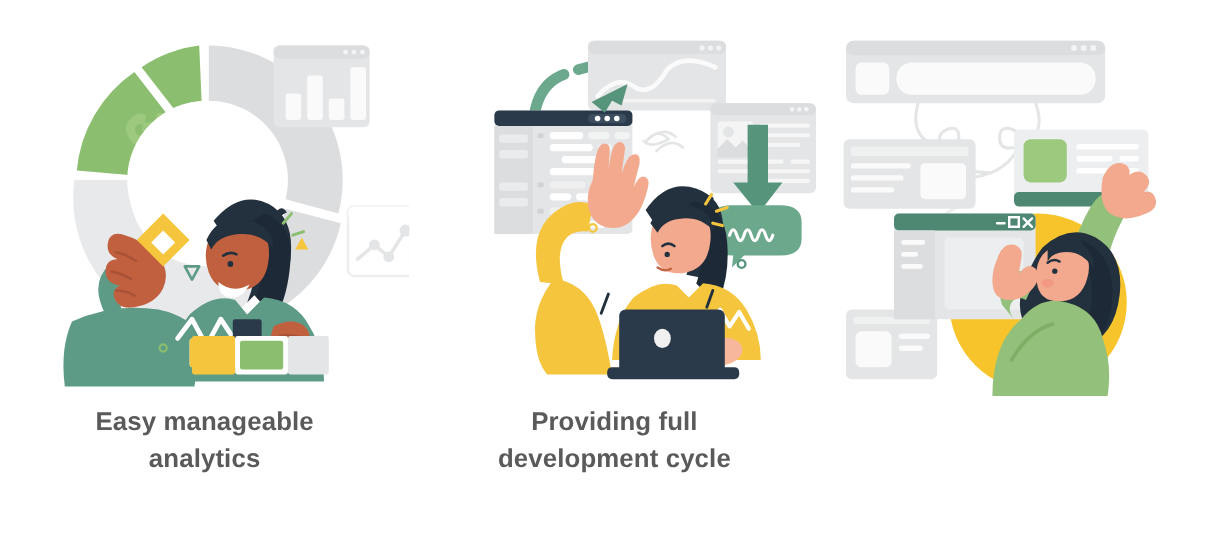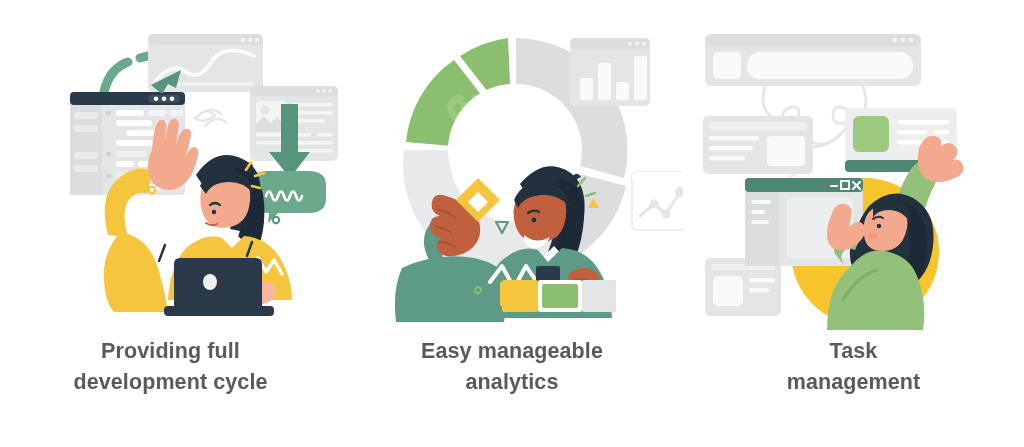--- a/index.html
+++ b/index.html
@@ -48,20 +48,137 @@
 </style>
 </head>
 <body>
 
 <div class="board">
 
   <div class="panel">
     <div class="art">
       <svg width="341" height="330" viewBox="0 0 341 330">
 
+        <g>
+
+          <path d="M174 38 A112 112 0 0 1 282 178 L238 166 A66 66 0 0 0 174 84 Z" fill="#DCDDDE"></path>
+
+          <path d="M284 186 A112 112 0 0 1 232 258 L208 216 A66 66 0 0 0 238 174 Z" fill="#DCDDDE"></path>
+
+          <path d="M226 262 A112 112 0 0 1 96 246 L126 204 A66 66 0 0 0 202 214 Z" fill="#E8E9EA"></path>
+
+          <path d="M90 240 A112 112 0 0 1 62 150 L108 150 A66 66 0 0 0 124 200 Z" fill="#E8E9EA"></path>
+
+          <path d="M64 142 A112 112 0 0 1 112 60 L140 96 A66 66 0 0 0 110 146 Z" fill="#8BBE6E"></path>
+          <path d="M118 56 A112 112 0 0 1 166 38 L168 84 A66 66 0 0 0 146 92 Z" fill="#8BBE6E"></path>
+
+          <path d="M108 100 q6 -8 14 -4 l-2 8 q-5 -2 -7 2 q-2 6 4 7 q5 1 6 -4 h-5 l1 -7 h13 q2 14 -8 18 q-14 5 -18 -8 q-3 -8 2 -12 z" fill="#9CC97D"></path>
+          <circle cx="133" cy="97" r="3" fill="#9CC97D"></circle>
+        </g>
+
+        <circle cx="172" cy="150" r="66" fill="#FFFFFF"></circle>
+
+        <g>
+          <rect x="228" y="38" width="80" height="68" rx="5" fill="#E4E5E6"></rect>
+          <rect x="228" y="38" width="80" height="11" rx="5" fill="#DCDDDE"></rect>
+          <circle cx="288" cy="43.5" r="2" fill="#F4F4F4"></circle>
+          <circle cx="295" cy="43.5" r="2" fill="#F4F4F4"></circle>
+          <circle cx="302" cy="43.5" r="2" fill="#F4F4F4"></circle>
+          <rect x="238" y="78" width="13" height="22" rx="2" fill="#FAFAFA"></rect>
+          <rect x="256" y="63" width="13" height="37" rx="2" fill="#FAFAFA"></rect>
+          <rect x="274" y="82" width="13" height="18" rx="2" fill="#FAFAFA"></rect>
+          <rect x="292" y="56" width="13" height="44" rx="2" fill="#FAFAFA"></rect>
+        </g>
+
+        <g>
+          <rect x="290" y="180" width="52" height="46" rx="5" fill="#EDEEEF"></rect>
+          <circle cx="316" cy="198" r="7" fill="#E0E1E2"></circle>
+          <path d="M303 218 q4 -11 13 -11 q9 0 13 11 z" fill="#E0E1E2"></path>
+        </g>
+
+        <g>
+          <rect x="289" y="170" width="2" height="2" fill="none"></rect>
+          <rect x="290" y="172" width="76" height="58" rx="5" fill="#FFFFFF"></rect>
+          <rect x="290" y="172" width="76" height="58" rx="5" fill="#FFFFFF" stroke="#EDEEEF" stroke-width="2"></rect>
+          <rect x="290" y="172" width="76" height="11" rx="5" fill="#FFFFFF"></rect>
+          <circle cx="345" cy="177" r="2" fill="#E1E2E3"></circle>
+          <circle cx="352" cy="177" r="2" fill="#E1E2E3"></circle>
+          <circle cx="359" cy="177" r="2" fill="#E1E2E3"></circle>
+          <path d="M298 216 l14 -12 l12 10 l14 -22 l18 -6" fill="none" stroke="#E4E5E6" stroke-width="3" stroke-linecap="round" stroke-linejoin="round"></path>
+          <circle cx="312" cy="204" r="4.5" fill="#E4E5E6"></circle>
+          <circle cx="324" cy="214" r="4.5" fill="#E4E5E6"></circle>
+          <circle cx="338" cy="192" r="5" fill="#E4E5E6"></circle>
+        </g>
+
+        <g>
+
+          <path d="M88 262 q-14 -26 4 -42 q14 -12 32 -4 l-4 22 q-12 -4 -18 4 q-6 10 4 24 z" fill="#5E9B87"></path>
+
+          <path d="M104 196 q-12 -4 -14 6 q-2 10 8 14 q-10 0 -10 10 q0 10 12 12 q-8 4 -4 12 q4 8 16 6 q18 -3 24 -16 q6 -14 -4 -26 q-12 -14 -28 -18 z" fill="#C1603F"></path>
+          <path d="M96 210 q10 2 18 8" fill="none" stroke="#A85235" stroke-width="2"></path>
+          <path d="M92 226 q10 2 18 7" fill="none" stroke="#A85235" stroke-width="2"></path>
+          <path d="M96 242 q10 0 17 5" fill="none" stroke="#A85235" stroke-width="2"></path>
+
+          <g>
+            <path d="M136 178 l22 22 l-22 22 l-22 -22 z" fill="#F5C53D"></path>
+            <path d="M136 192 l10 10 l-10 10 l-10 -10 z" fill="#FFFFFF"></path>
+          </g>
+
+          <path d="M178 184 q22 -26 46 -14 q22 12 18 46 q-3 26 -12 42 l-24 -6 q10 -26 6 -42 q-5 -20 -26 -14 z" fill="#23303D"></path>
+          <path d="M220 178 q24 8 22 40 q-2 28 -12 46 l-20 -6 q10 -26 8 -44 q-2 -20 -14 -26 z" fill="#1D2936"></path>
+
+          <path d="M176 196 q14 -18 32 -11 q18 8 16 30 q-2 24 -22 27 q-21 3 -28 -15 q-6 -17 2 -31 z" fill="#C1603F"></path>
+
+          <path d="M172 200 q10 -22 34 -17 q21 5 22 24 q-11 -13 -28 -12 q-18 1 -24 13 z" fill="#23303D"></path>
+          <circle cx="192" cy="220" r="2.4" fill="#23303D"></circle>
+          <path d="M186 213 q6 -4 11 -1" fill="none" stroke="#23303D" stroke-width="2.2" stroke-linecap="round"></path>
+          <path d="M182 235 q12 10 26 2 q-6 12 -16 11 q-10 -1 -10 -13 z" fill="#FFFFFF"></path>
+
+          <path d="M228 180 q6 -11 11 -3 q-6 2 -6 7 z" fill="#23303D"></path>
+
+          <path d="M236 186 l7 -8" stroke="#8BBE6E" stroke-width="2.4" stroke-linecap="round"></path>
+          <path d="M244 196 l9 -3" stroke="#8BBE6E" stroke-width="2.4" stroke-linecap="round"></path>
+
+          <path d="M186 248 l12 12 l14 -14 l8 9 l-18 18 l-22 -16 z" fill="#FFFFFF"></path>
+
+          <path d="M158 262 q20 -18 38 -12 l10 12 l14 -14 q26 2 38 24 q12 20 12 46 h-130 q2 -36 18 -56 z" fill="#5E9B87"></path>
+
+          <path d="M60 268 q34 -16 72 -10 q28 6 36 24 l-6 40 h-108 q-4 -32 6 -54 z" fill="#5E9B87"></path>
+
+          <path d="M148 282 l12 -16 l12 22 l12 -22 l12 18 l10 -12" fill="none" stroke="#FFFFFF" stroke-width="4" stroke-linecap="round" stroke-linejoin="round"></path>
+
+          <path d="M228 272 q16 -8 26 0 q8 8 0 18 q-12 10 -24 4 q-8 -6 -2 -22 z" fill="#C1603F"></path>
+          <path d="M232 280 q12 -2 20 2" fill="none" stroke="#A85235" stroke-width="1.8"></path>
+          <path d="M230 292 q12 -1 20 3" fill="none" stroke="#A85235" stroke-width="1.8"></path>
+
+          <g>
+            <rect x="194" y="266" width="24" height="32" rx="2" fill="#2B3A4A"></rect>
+            <rect x="158" y="282" width="96" height="24" rx="2" fill="#FFFFFF"></rect>
+            <rect x="222" y="282" width="32" height="24" rx="2" fill="#E4E5E6"></rect>
+            <rect x="158" y="282" width="38" height="24" rx="2" fill="#F5C53D"></rect>
+            <rect x="160" y="280" width="36" height="32" rx="2" fill="#F5C53D"></rect>
+            <rect x="196" y="280" width="44" height="32" rx="2" fill="#FFFFFF"></rect>
+            <rect x="200" y="284" width="36" height="24" rx="2" fill="#8BBE6E"></rect>
+            <rect x="240" y="280" width="34" height="32" rx="2" fill="#E4E5E6"></rect>
+          </g>
+
+          <path d="M154 222 l12 0 l-6 11 z" fill="none" stroke="#5E9B87" stroke-width="2.2" stroke-linejoin="round"></path>
+          <path d="M246 208 l11 0 l-5.5 -10 z" fill="#F5C53D"></path>
+          <circle cx="136" cy="290" r="3" fill="none" stroke="#8BBE6E" stroke-width="1.8"></circle>
+        </g>
+      </svg>
+    </div>
+    <div class="caption">Easy manageable
+analytics</div>
+  </div>
+
+  <div class="panel">
+    <div class="art">
+      <svg width="341" height="330" viewBox="0 0 341 330">
+
         <path d="M128 62 Q96 74 104 130 Q108 160 126 176" fill="none" stroke="#6CA98C" stroke-width="9" stroke-linecap="round"></path>
         <path d="M140 58 Q180 46 218 58" fill="none" stroke="#6CA98C" stroke-width="9" stroke-linecap="round"></path>
 
         <g>
           <rect x="148" y="34" width="115" height="58" rx="5" fill="#E4E5E6"></rect>
           <rect x="148" y="34" width="115" height="11" rx="5" fill="#DCDDDE"></rect>
           <circle cx="243" cy="40" r="2.2" fill="#F2F2F2"></circle>
           <circle cx="250" cy="40" r="2.2" fill="#F2F2F2"></circle>
           <circle cx="257" cy="40" r="2.2" fill="#F2F2F2"></circle>
           <path d="M156 80 Q172 62 186 72 Q200 82 214 58 Q228 44 254 56" fill="none" stroke="#FAFAFA" stroke-width="4" stroke-linecap="round"></path>
@@ -189,137 +306,20 @@
     </div>
     <div class="caption">Providing full
 development cycle</div>
   </div>
 
   <div class="panel">
     <div class="art">
       <svg width="341" height="330" viewBox="0 0 341 330">
 
         <g>
-
-          <path d="M174 38 A112 112 0 0 1 282 178 L238 166 A66 66 0 0 0 174 84 Z" fill="#DCDDDE"></path>
-
-          <path d="M284 186 A112 112 0 0 1 232 258 L208 216 A66 66 0 0 0 238 174 Z" fill="#DCDDDE"></path>
-
-          <path d="M226 262 A112 112 0 0 1 96 246 L126 204 A66 66 0 0 0 202 214 Z" fill="#E8E9EA"></path>
-
-          <path d="M90 240 A112 112 0 0 1 62 150 L108 150 A66 66 0 0 0 124 200 Z" fill="#E8E9EA"></path>
-
-          <path d="M64 142 A112 112 0 0 1 112 60 L140 96 A66 66 0 0 0 110 146 Z" fill="#8BBE6E"></path>
-          <path d="M118 56 A112 112 0 0 1 166 38 L168 84 A66 66 0 0 0 146 92 Z" fill="#8BBE6E"></path>
-
-          <path d="M108 100 q6 -8 14 -4 l-2 8 q-5 -2 -7 2 q-2 6 4 7 q5 1 6 -4 h-5 l1 -7 h13 q2 14 -8 18 q-14 5 -18 -8 q-3 -8 2 -12 z" fill="#9CC97D"></path>
-          <circle cx="133" cy="97" r="3" fill="#9CC97D"></circle>
-        </g>
-
-        <circle cx="172" cy="150" r="66" fill="#FFFFFF"></circle>
-
-        <g>
-          <rect x="228" y="38" width="80" height="68" rx="5" fill="#E4E5E6"></rect>
-          <rect x="228" y="38" width="80" height="11" rx="5" fill="#DCDDDE"></rect>
-          <circle cx="288" cy="43.5" r="2" fill="#F4F4F4"></circle>
-          <circle cx="295" cy="43.5" r="2" fill="#F4F4F4"></circle>
-          <circle cx="302" cy="43.5" r="2" fill="#F4F4F4"></circle>
-          <rect x="238" y="78" width="13" height="22" rx="2" fill="#FAFAFA"></rect>
-          <rect x="256" y="63" width="13" height="37" rx="2" fill="#FAFAFA"></rect>
-          <rect x="274" y="82" width="13" height="18" rx="2" fill="#FAFAFA"></rect>
-          <rect x="292" y="56" width="13" height="44" rx="2" fill="#FAFAFA"></rect>
-        </g>
-
-        <g>
-          <rect x="290" y="180" width="52" height="46" rx="5" fill="#EDEEEF"></rect>
-          <circle cx="316" cy="198" r="7" fill="#E0E1E2"></circle>
-          <path d="M303 218 q4 -11 13 -11 q9 0 13 11 z" fill="#E0E1E2"></path>
-        </g>
-
-        <g>
-          <rect x="289" y="170" width="2" height="2" fill="none"></rect>
-          <rect x="290" y="172" width="76" height="58" rx="5" fill="#FFFFFF"></rect>
-          <rect x="290" y="172" width="76" height="58" rx="5" fill="#FFFFFF" stroke="#EDEEEF" stroke-width="2"></rect>
-          <rect x="290" y="172" width="76" height="11" rx="5" fill="#FFFFFF"></rect>
-          <circle cx="345" cy="177" r="2" fill="#E1E2E3"></circle>
-          <circle cx="352" cy="177" r="2" fill="#E1E2E3"></circle>
-          <circle cx="359" cy="177" r="2" fill="#E1E2E3"></circle>
-          <path d="M298 216 l14 -12 l12 10 l14 -22 l18 -6" fill="none" stroke="#E4E5E6" stroke-width="3" stroke-linecap="round" stroke-linejoin="round"></path>
-          <circle cx="312" cy="204" r="4.5" fill="#E4E5E6"></circle>
-          <circle cx="324" cy="214" r="4.5" fill="#E4E5E6"></circle>
-          <circle cx="338" cy="192" r="5" fill="#E4E5E6"></circle>
-        </g>
-
-        <g>
-
-          <path d="M88 262 q-14 -26 4 -42 q14 -12 32 -4 l-4 22 q-12 -4 -18 4 q-6 10 4 24 z" fill="#5E9B87"></path>
-
-          <path d="M104 196 q-12 -4 -14 6 q-2 10 8 14 q-10 0 -10 10 q0 10 12 12 q-8 4 -4 12 q4 8 16 6 q18 -3 24 -16 q6 -14 -4 -26 q-12 -14 -28 -18 z" fill="#C1603F"></path>
-          <path d="M96 210 q10 2 18 8" fill="none" stroke="#A85235" stroke-width="2"></path>
-          <path d="M92 226 q10 2 18 7" fill="none" stroke="#A85235" stroke-width="2"></path>
-          <path d="M96 242 q10 0 17 5" fill="none" stroke="#A85235" stroke-width="2"></path>
-
-          <g>
-            <path d="M136 178 l22 22 l-22 22 l-22 -22 z" fill="#F5C53D"></path>
-            <path d="M136 192 l10 10 l-10 10 l-10 -10 z" fill="#FFFFFF"></path>
-          </g>
-
-          <path d="M178 184 q22 -26 46 -14 q22 12 18 46 q-3 26 -12 42 l-24 -6 q10 -26 6 -42 q-5 -20 -26 -14 z" fill="#23303D"></path>
-          <path d="M220 178 q24 8 22 40 q-2 28 -12 46 l-20 -6 q10 -26 8 -44 q-2 -20 -14 -26 z" fill="#1D2936"></path>
-
-          <path d="M176 196 q14 -18 32 -11 q18 8 16 30 q-2 24 -22 27 q-21 3 -28 -15 q-6 -17 2 -31 z" fill="#C1603F"></path>
-
-          <path d="M172 200 q10 -22 34 -17 q21 5 22 24 q-11 -13 -28 -12 q-18 1 -24 13 z" fill="#23303D"></path>
-          <circle cx="192" cy="220" r="2.4" fill="#23303D"></circle>
-          <path d="M186 213 q6 -4 11 -1" fill="none" stroke="#23303D" stroke-width="2.2" stroke-linecap="round"></path>
-          <path d="M182 235 q12 10 26 2 q-6 12 -16 11 q-10 -1 -10 -13 z" fill="#FFFFFF"></path>
-
-          <path d="M228 180 q6 -11 11 -3 q-6 2 -6 7 z" fill="#23303D"></path>
-
-          <path d="M236 186 l7 -8" stroke="#8BBE6E" stroke-width="2.4" stroke-linecap="round"></path>
-          <path d="M244 196 l9 -3" stroke="#8BBE6E" stroke-width="2.4" stroke-linecap="round"></path>
-
-          <path d="M186 248 l12 12 l14 -14 l8 9 l-18 18 l-22 -16 z" fill="#FFFFFF"></path>
-
-          <path d="M158 262 q20 -18 38 -12 l10 12 l14 -14 q26 2 38 24 q12 20 12 46 h-130 q2 -36 18 -56 z" fill="#5E9B87"></path>
-
-          <path d="M60 268 q34 -16 72 -10 q28 6 36 24 l-6 40 h-108 q-4 -32 6 -54 z" fill="#5E9B87"></path>
-
-          <path d="M148 282 l12 -16 l12 22 l12 -22 l12 18 l10 -12" fill="none" stroke="#FFFFFF" stroke-width="4" stroke-linecap="round" stroke-linejoin="round"></path>
-
-          <path d="M228 272 q16 -8 26 0 q8 8 0 18 q-12 10 -24 4 q-8 -6 -2 -22 z" fill="#C1603F"></path>
-          <path d="M232 280 q12 -2 20 2" fill="none" stroke="#A85235" stroke-width="1.8"></path>
-          <path d="M230 292 q12 -1 20 3" fill="none" stroke="#A85235" stroke-width="1.8"></path>
-
-          <g>
-            <rect x="194" y="266" width="24" height="32" rx="2" fill="#2B3A4A"></rect>
-            <rect x="158" y="282" width="96" height="24" rx="2" fill="#FFFFFF"></rect>
-            <rect x="222" y="282" width="32" height="24" rx="2" fill="#E4E5E6"></rect>
-            <rect x="158" y="282" width="38" height="24" rx="2" fill="#F5C53D"></rect>
-            <rect x="160" y="280" width="36" height="32" rx="2" fill="#F5C53D"></rect>
-            <rect x="196" y="280" width="44" height="32" rx="2" fill="#FFFFFF"></rect>
-            <rect x="200" y="284" width="36" height="24" rx="2" fill="#8BBE6E"></rect>
-            <rect x="240" y="280" width="34" height="32" rx="2" fill="#E4E5E6"></rect>
-          </g>
-
-          <path d="M154 222 l12 0 l-6 11 z" fill="none" stroke="#5E9B87" stroke-width="2.2" stroke-linejoin="round"></path>
-          <path d="M246 208 l11 0 l-5.5 -10 z" fill="#F5C53D"></path>
-          <circle cx="136" cy="290" r="3" fill="none" stroke="#8BBE6E" stroke-width="1.8"></circle>
-        </g>
-      </svg>
-    </div>
-    <div class="caption">Easy manageable
-analytics</div>
-  </div>
-
-  <div class="panel">
-    <div class="art">
-      <svg width="341" height="330" viewBox="0 0 341 330">
-
-        <g>
           <path d="M82 86 q-8 30 18 36 q16 4 16 -8 q0 -10 -10 -6 q-10 4 -4 16 q10 20 40 20" fill="none" stroke="#E4E5E6" stroke-width="2.6" stroke-linecap="round"></path>
           <path d="M180 86 q10 28 -14 36 q-16 5 -16 -7 q0 -11 11 -7 q11 5 3 18 q-12 20 -40 22" fill="none" stroke="#E4E5E6" stroke-width="2.6" stroke-linecap="round"></path>
           <path d="M124 168 q-38 16 -40 44 q-2 22 16 26 q14 2 14 -10 q0 -12 -12 -8 q-12 4 -8 20 q6 22 36 26" fill="none" stroke="#EDEEEF" stroke-width="2.6" stroke-linecap="round"></path>
         </g>
 
         <g>
           <rect x="22" y="34" width="216" height="52" rx="6" fill="#E4E5E6"></rect>
           <rect x="22" y="34" width="216" height="12" rx="6" fill="#DCDDDE"></rect>
           <circle cx="212" cy="40" r="2.4" fill="#F4F4F4"></circle>
           <circle cx="220" cy="40" r="2.4" fill="#F4F4F4"></circle>
@@ -388,17 +388,15 @@
 
           <path d="M168 266 q16 -20 38 -14 q24 6 30 30 q8 22 4 48 h-96 q0 -44 24 -64 z" fill="#93C07A"></path>
 
           <path d="M152 254 q-6 -18 8 -26 q12 -6 20 4 l-8 18 q-8 -4 -12 2 q-4 6 2 14 z" fill="#93C07A"></path>
           <path d="M148 216 q4 -14 14 -12 q8 2 6 12 l-2 12 q8 -10 14 -4 q6 6 -2 16 q-8 10 -20 10 q-14 0 -14 -16 q0 -10 4 -18 z" fill="#F2A98E"></path>
 
           <path d="M160 300 q14 -24 34 -30" fill="none" stroke="#7FAE66" stroke-width="3" stroke-linecap="round"></path>
         </g>
       </svg>
     </div>
-    <div class="caption">Task
-management</div>
   </div>
 
 </div>
 
 </body></html>

